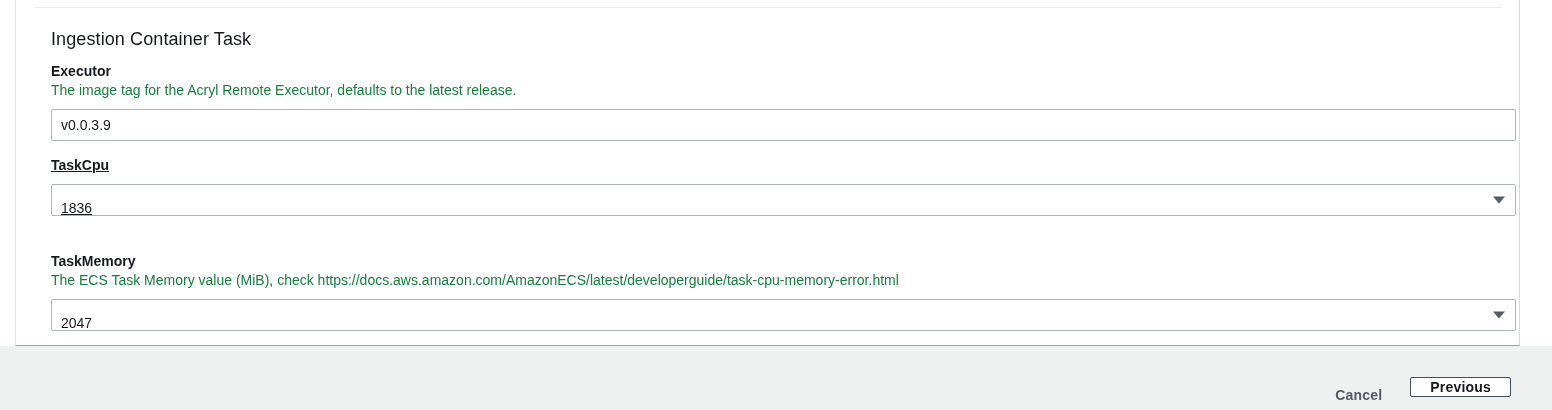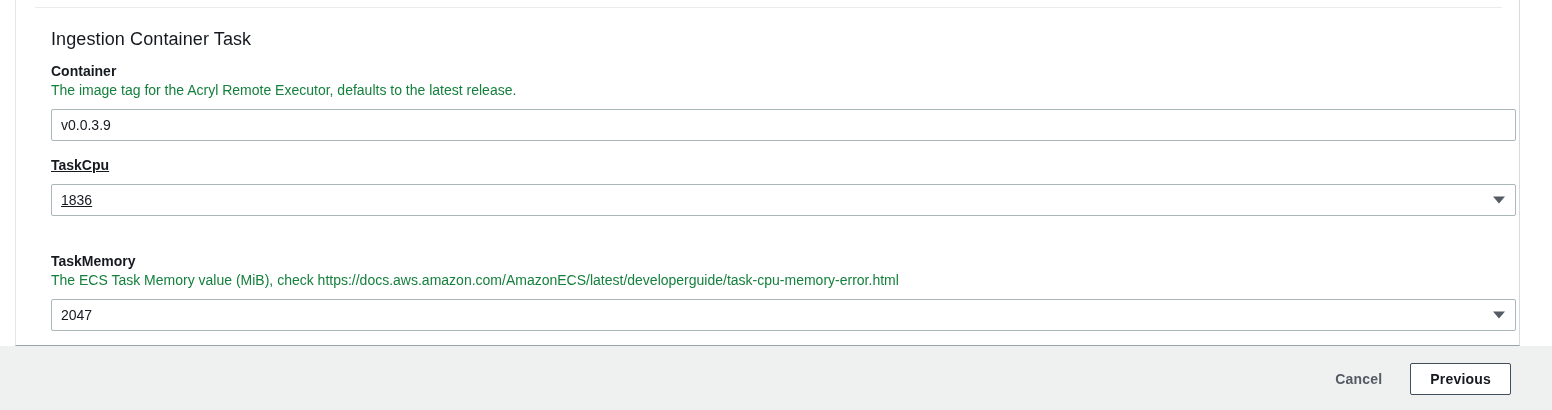--- a/index.html
+++ b/index.html
@@ -87,21 +87,21 @@
     width: 1465px;
     height: 32px;
   }
 
   .text-input, .select-box {
     width: 100%;
     height: 32px;
     background: #ffffff;
     border: 1px solid #aab7b8;
     border-radius: 2px;
-    padding: 0 9px;
+    padding: 8px 9px;
     font-family: "Liberation Sans", sans-serif;
     font-size: 14px;
     color: #16191f;
     line-height: 30px;
     outline: none;
     display: block;
   }
   .select-box {
     padding-right: 34px;
     white-space: nowrap;
@@ -152,23 +152,24 @@
     align-items: center;
     justify-content: center;
   }
   .btn-cancel {
     height: 32px;
     padding: 0 15px;
     background: transparent;
     border: 1px solid transparent;
     color: #545b64;
     margin-right: 12px;
+    margin-top: 16px;
   }
   .btn-previous {
-    height: 32px;
+    height: 20px;
     min-width: 100px;
     padding: 0 19px;
     background: #ffffff;
     border: 1px solid #414e5c;
     color: #16191f;
     margin-right: 12px;
   }
   .btn-next {
     height: 32px;
     min-width: 80px;
@@ -183,21 +184,21 @@
 
 <div class="page">
 
   <div class="card">
 
     <div class="card-divider"></div>
 
     <div class="section-title">Ingestion Container Task</div>
 
     <div class="field field-image-tag">
-      <div class="field-label">Container</div>
+      <div class="field-label">Executor</div>
       <div class="field-desc">The image tag for the Acryl Remote Executor, defaults to the latest release.</div>
       <div class="control-wrap">
         <input class="text-input" type="text" value="v0.0.3.9" style="">
       </div>
     </div>
 
     <div class="field field-task-cpu">
       <div class="field-label">TaskCpu</div>
       <div class="control-wrap">
         <div class="select-box">1836</div>

